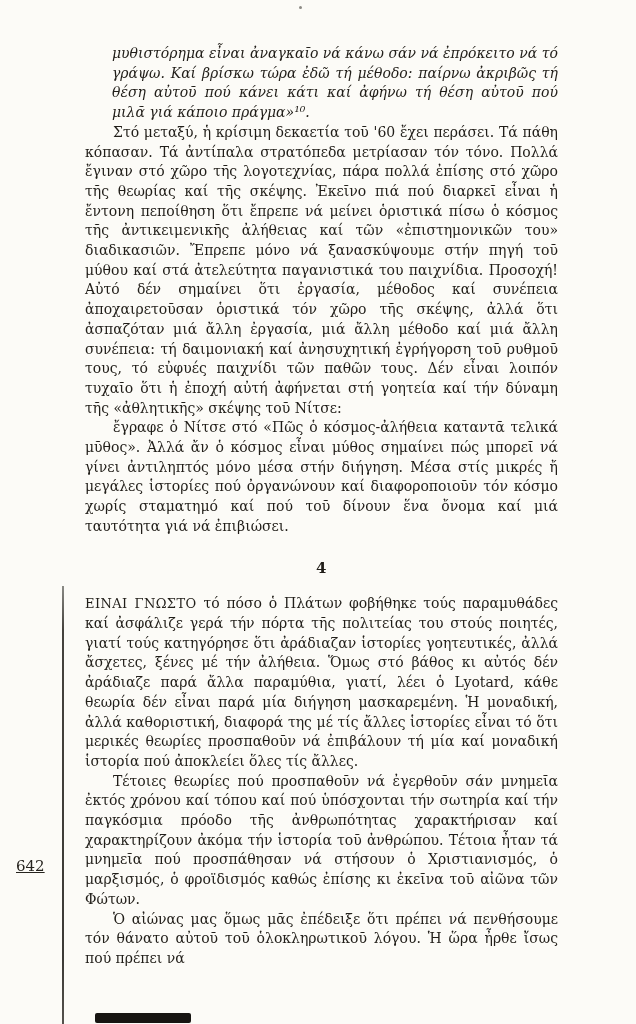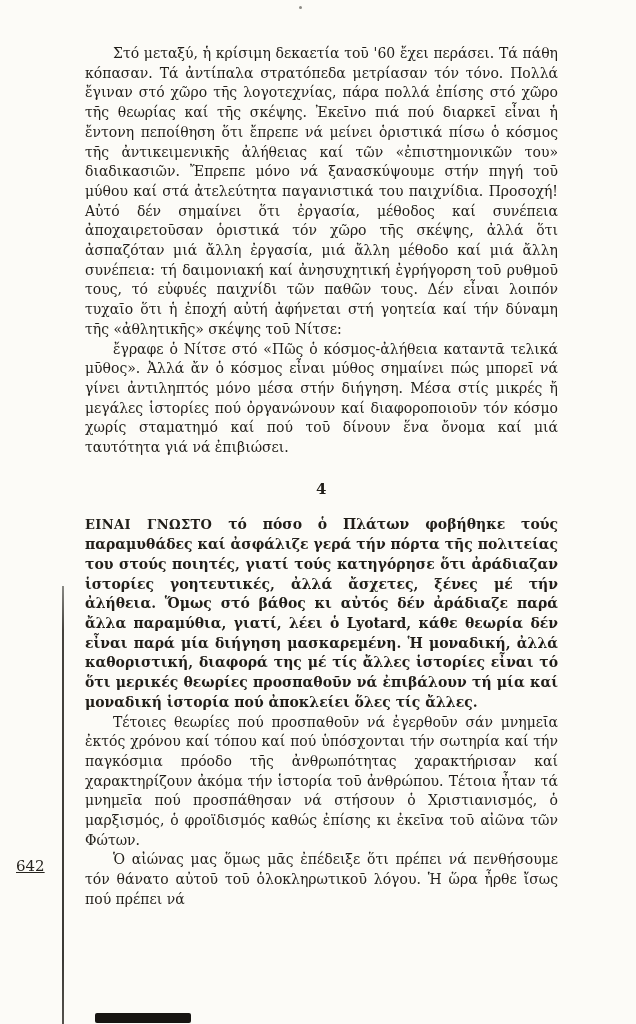--- a/index.html
+++ b/index.html
@@ -15,21 +15,21 @@
   .text-block {
     position: absolute;
     left: 85px;
     top: 44px;
     width: 473px;
     font-size: 14px;
     line-height: 19.7px;
     text-align: justify;
   }
   .para { text-indent: 28px; }
-  .para.no-indent { text-indent: 0; font-weight: bold; }
+  .para.no-indent { text-indent: 0; }
   .para.quote {
     margin-left: 27px;
     font-style: italic;
     text-indent: 0;
   }
   .para.quote.qindent { text-indent: 8px; }
   .section-heading {
     text-align: center;
     font-weight: bold;
     font-style: normal;
@@ -76,20 +76,21 @@
     background: #8c8a84;
     border-radius: 50%;
   }
 </style>
 </head>
 <body>
 
 <div class="page">
 
   <div class="text-block">
+    <p class="para quote">μυθιστόρημα εἶναι ἀναγκαῖο νά κάνω σάν νά ἐπρόκειτο νά τό γράψω. Καί βρίσκω τώρα ἐδῶ τή μέθοδο: παίρνω ἀκριβῶς τή θέση αὐτοῦ πού κάνει κάτι καί ἀφήνω τή θέση αὐτοῦ πού μιλᾶ γιά κάποιο πράγμα»¹⁰.</p>
     <p class="para">Στό μεταξύ, ἡ κρίσιμη δεκαετία τοῦ '60 ἔχει περάσει. Τά πάθη κόπασαν. Τά ἀντίπαλα στρατόπεδα μετρίασαν τόν τόνο. Πολλά ἔγιναν στό χῶρο τῆς λογοτεχνίας, πάρα πολλά ἐπίσης στό χῶρο τῆς θεωρίας καί τῆς σκέψης. Ἐκεῖνο πιά πού διαρκεῖ εἶναι ἡ ἔντονη πεποίθηση ὅτι ἔπρεπε νά μείνει ὁριστικά πίσω ὁ κόσμος τῆς ἀντικειμενικῆς ἀλήθειας καί τῶν «ἐπιστημονικῶν του» διαδικασιῶν. Ἔπρεπε μόνο νά ξανασκύψουμε στήν πηγή τοῦ μύθου καί στά ἀτελεύτητα παγανιστικά του παιχνίδια. Προσοχή! Αὐτό δέν σημαίνει ὅτι ἐργασία, μέθοδος καί συνέπεια ἀποχαιρετοῦσαν ὁριστικά τόν χῶρο τῆς σκέψης, ἀλλά ὅτι ἀσπαζόταν μιά ἄλλη ἐργασία, μιά ἄλλη μέθοδο καί μιά ἄλλη συνέπεια: τή δαιμονιακή καί ἀνησυχητική ἐγρήγορση τοῦ ρυθμοῦ τους, τό εὐφυές παιχνίδι τῶν παθῶν τους. Δέν εἶναι λοιπόν τυχαῖο ὅτι ἡ ἐποχή αὐτή ἀφήνεται στή γοητεία καί τήν δύναμη τῆς «ἀθλητικῆς» σκέψης τοῦ Νίτσε:</p>
     <p class="para">ἔγραφε ὁ Νίτσε στό «Πῶς ὁ κόσμος-ἀλήθεια καταντᾶ τελικά μῦθος». Ἀλλά ἄν ὁ κόσμος εἶναι μύθος σημαίνει πώς μπορεῖ νά γίνει ἀντιληπτός μόνο μέσα στήν διήγηση. Μέσα στίς μικρές ἤ μεγάλες ἱστορίες πού ὀργανώνουν καί διαφοροποιοῦν τόν κόσμο χωρίς σταματημό καί πού τοῦ δίνουν ἕνα ὄνομα καί μιά ταυτότητα γιά νά ἐπιβιώσει.</p>
     <h2 class="section-heading">4</h2>
     <p class="para no-indent"><span class="lead-caps">ΕΙΝΑΙ ΓΝΩΣΤΟ</span><span> τό πόσο ὁ Πλάτων φοβήθηκε τούς παραμυθάδες καί ἀσφάλιζε γερά τήν πόρτα τῆς πολιτείας του στούς ποιητές, γιατί τούς κατηγόρησε ὅτι ἀράδιαζαν ἱστορίες γοητευτικές, ἀλλά ἄσχετες, ξένες μέ τήν ἀλήθεια. Ὅμως στό βάθος κι αὐτός δέν ἀράδιαζε παρά ἄλλα παραμύθια, γιατί, λέει ὁ Lyotard, κάθε θεωρία δέν εἶναι παρά μία διήγηση μασκαρεμένη. Ἡ μοναδική, ἀλλά καθοριστική, διαφορά της μέ τίς ἄλλες ἱστορίες εἶναι τό ὅτι μερικές θεωρίες προσπαθοῦν νά ἐπιβάλουν τή μία καί μοναδική ἱστορία πού ἀποκλείει ὅλες τίς ἄλλες.</span></p>
     <p class="para">Τέτοιες θεωρίες πού προσπαθοῦν νά ἐγερθοῦν σάν μνημεῖα ἐκτός χρόνου καί τόπου καί πού ὑπόσχονται τήν σωτηρία καί τήν παγκόσμια πρόοδο τῆς ἀνθρωπότητας χαρακτήρισαν καί χαρακτηρίζουν ἀκόμα τήν ἱστορία τοῦ ἀνθρώπου. Τέτοια ἦταν τά μνημεῖα πού προσπάθησαν νά στήσουν ὁ Χριστιανισμός, ὁ μαρξισμός, ὁ φροϊδισμός καθώς ἐπίσης κι ἐκεῖνα τοῦ αἰῶνα τῶν Φώτων.</p>
     <p class="para">Ὁ αἰώνας μας ὅμως μᾶς ἐπέδειξε ὅτι πρέπει νά πενθήσουμε τόν θάνατο αὐτοῦ τοῦ ὁλοκληρωτικοῦ λόγου. Ἡ ὥρα ἦρθε ἴσως πού πρέπει νά</p>
   </div>
 
   <div class="page-number">642</div>
 

